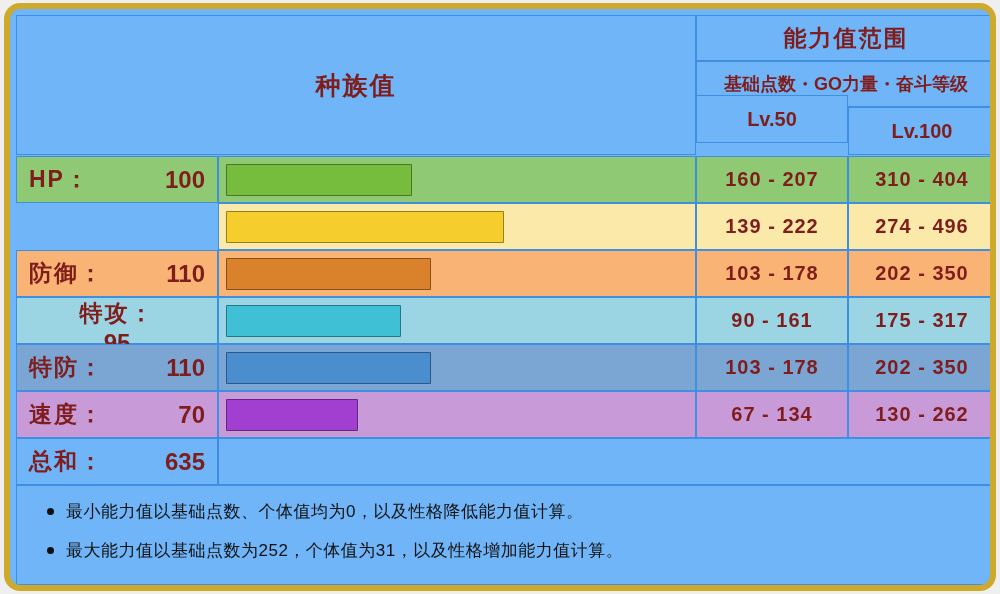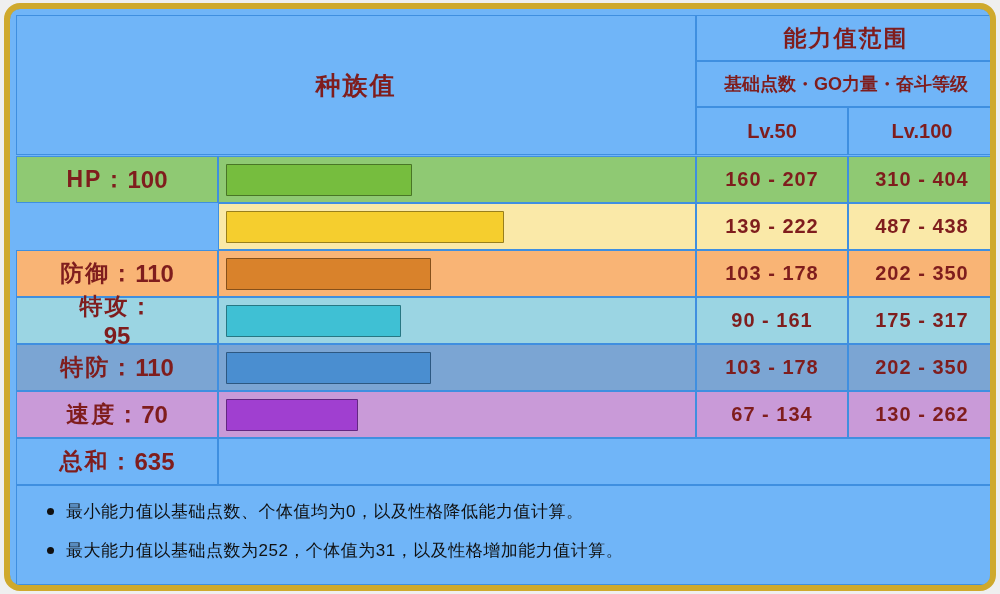--- a/index.html
+++ b/index.html
@@ -61,30 +61,31 @@
     left: 686px; top: 6px; width: 300px; height: 46px;
     font-size: 23px;
     letter-spacing: 2px;
   }
   #hdr-range-sub {
     left: 686px; top: 52px; width: 300px; height: 46px;
     font-size: 18px;
     letter-spacing: 0px;
   }
   #hdr-lv50 {
-    left: 686px; top: 98px; width: 152px; height: 48px;
+    left: 686px; top: 86px; width: 152px; height: 48px;
     font-size: 20px;
   }
   #hdr-lv100 {
     left: 838px; top: 98px; width: 148px; height: 48px;
     font-size: 20px;
   }
 
   
   .row-label {
+    justify-content: space-between;
     padding: 0 12px 0 12px;
     border: 1px solid #3f8fe0;
     font-size: 23px;
     font-weight: bold;
   }
   .row-label .nm { letter-spacing: 2px; }
   .row-label .vl { font-size: 24px; }
 
   .bar-track {
     border: 1px solid #3f8fe0;
@@ -169,21 +170,21 @@
         <div class="cell range-cell" style="left: 686px; top: 147px; width: 152px; height: 47px; background: rgb(143, 201, 115);">160 - 207</div>
         <div class="cell range-cell" style="left: 838px; top: 147px; width: 148px; height: 47px; background: rgb(143, 201, 115);">310 - 404</div>
         <div class="cell row-label" style="left: 6px; top: 194px; width: 202px; height: 47px; background: rgb(250, 233, 168); margin-top: 48px;">
           <span class="nm">攻击：</span>
           <span class="vl">150</span>
         </div>
         <div class="cell bar-track" style="left: 208px; top: 194px; width: 478px; height: 47px; background: rgb(250, 233, 168);">
           <div class="bar-fill" style="width: 278px; background: rgb(245, 206, 46);"></div>
         </div>
         <div class="cell range-cell" style="left: 686px; top: 194px; width: 152px; height: 47px; background: rgb(250, 233, 168);">139 - 222</div>
-        <div class="cell range-cell" style="left: 838px; top: 194px; width: 148px; height: 47px; background: rgb(250, 233, 168);">487 - 438</div>
+        <div class="cell range-cell" style="left: 838px; top: 194px; width: 148px; height: 47px; background: rgb(250, 233, 168);">274 - 496</div>
         <div class="cell row-label" style="left: 6px; top: 241px; width: 202px; height: 47px; background: rgb(249, 180, 117);">
           <span class="nm">防御：</span>
           <span class="vl">110</span>
         </div>
         <div class="cell bar-track" style="left: 208px; top: 241px; width: 478px; height: 47px; background: rgb(249, 180, 117);">
           <div class="bar-fill" style="width: 205px; background: rgb(217, 130, 43);"></div>
         </div>
         <div class="cell range-cell" style="left: 686px; top: 241px; width: 152px; height: 47px; background: rgb(249, 180, 117);">103 - 178</div>
         <div class="cell range-cell" style="left: 838px; top: 241px; width: 148px; height: 47px; background: rgb(249, 180, 117);">202 - 350</div>
         <div class="cell row-label" style="left: 6px; top: 288px; width: 202px; height: 47px; background: rgb(155, 213, 227); flex-direction: column;">

